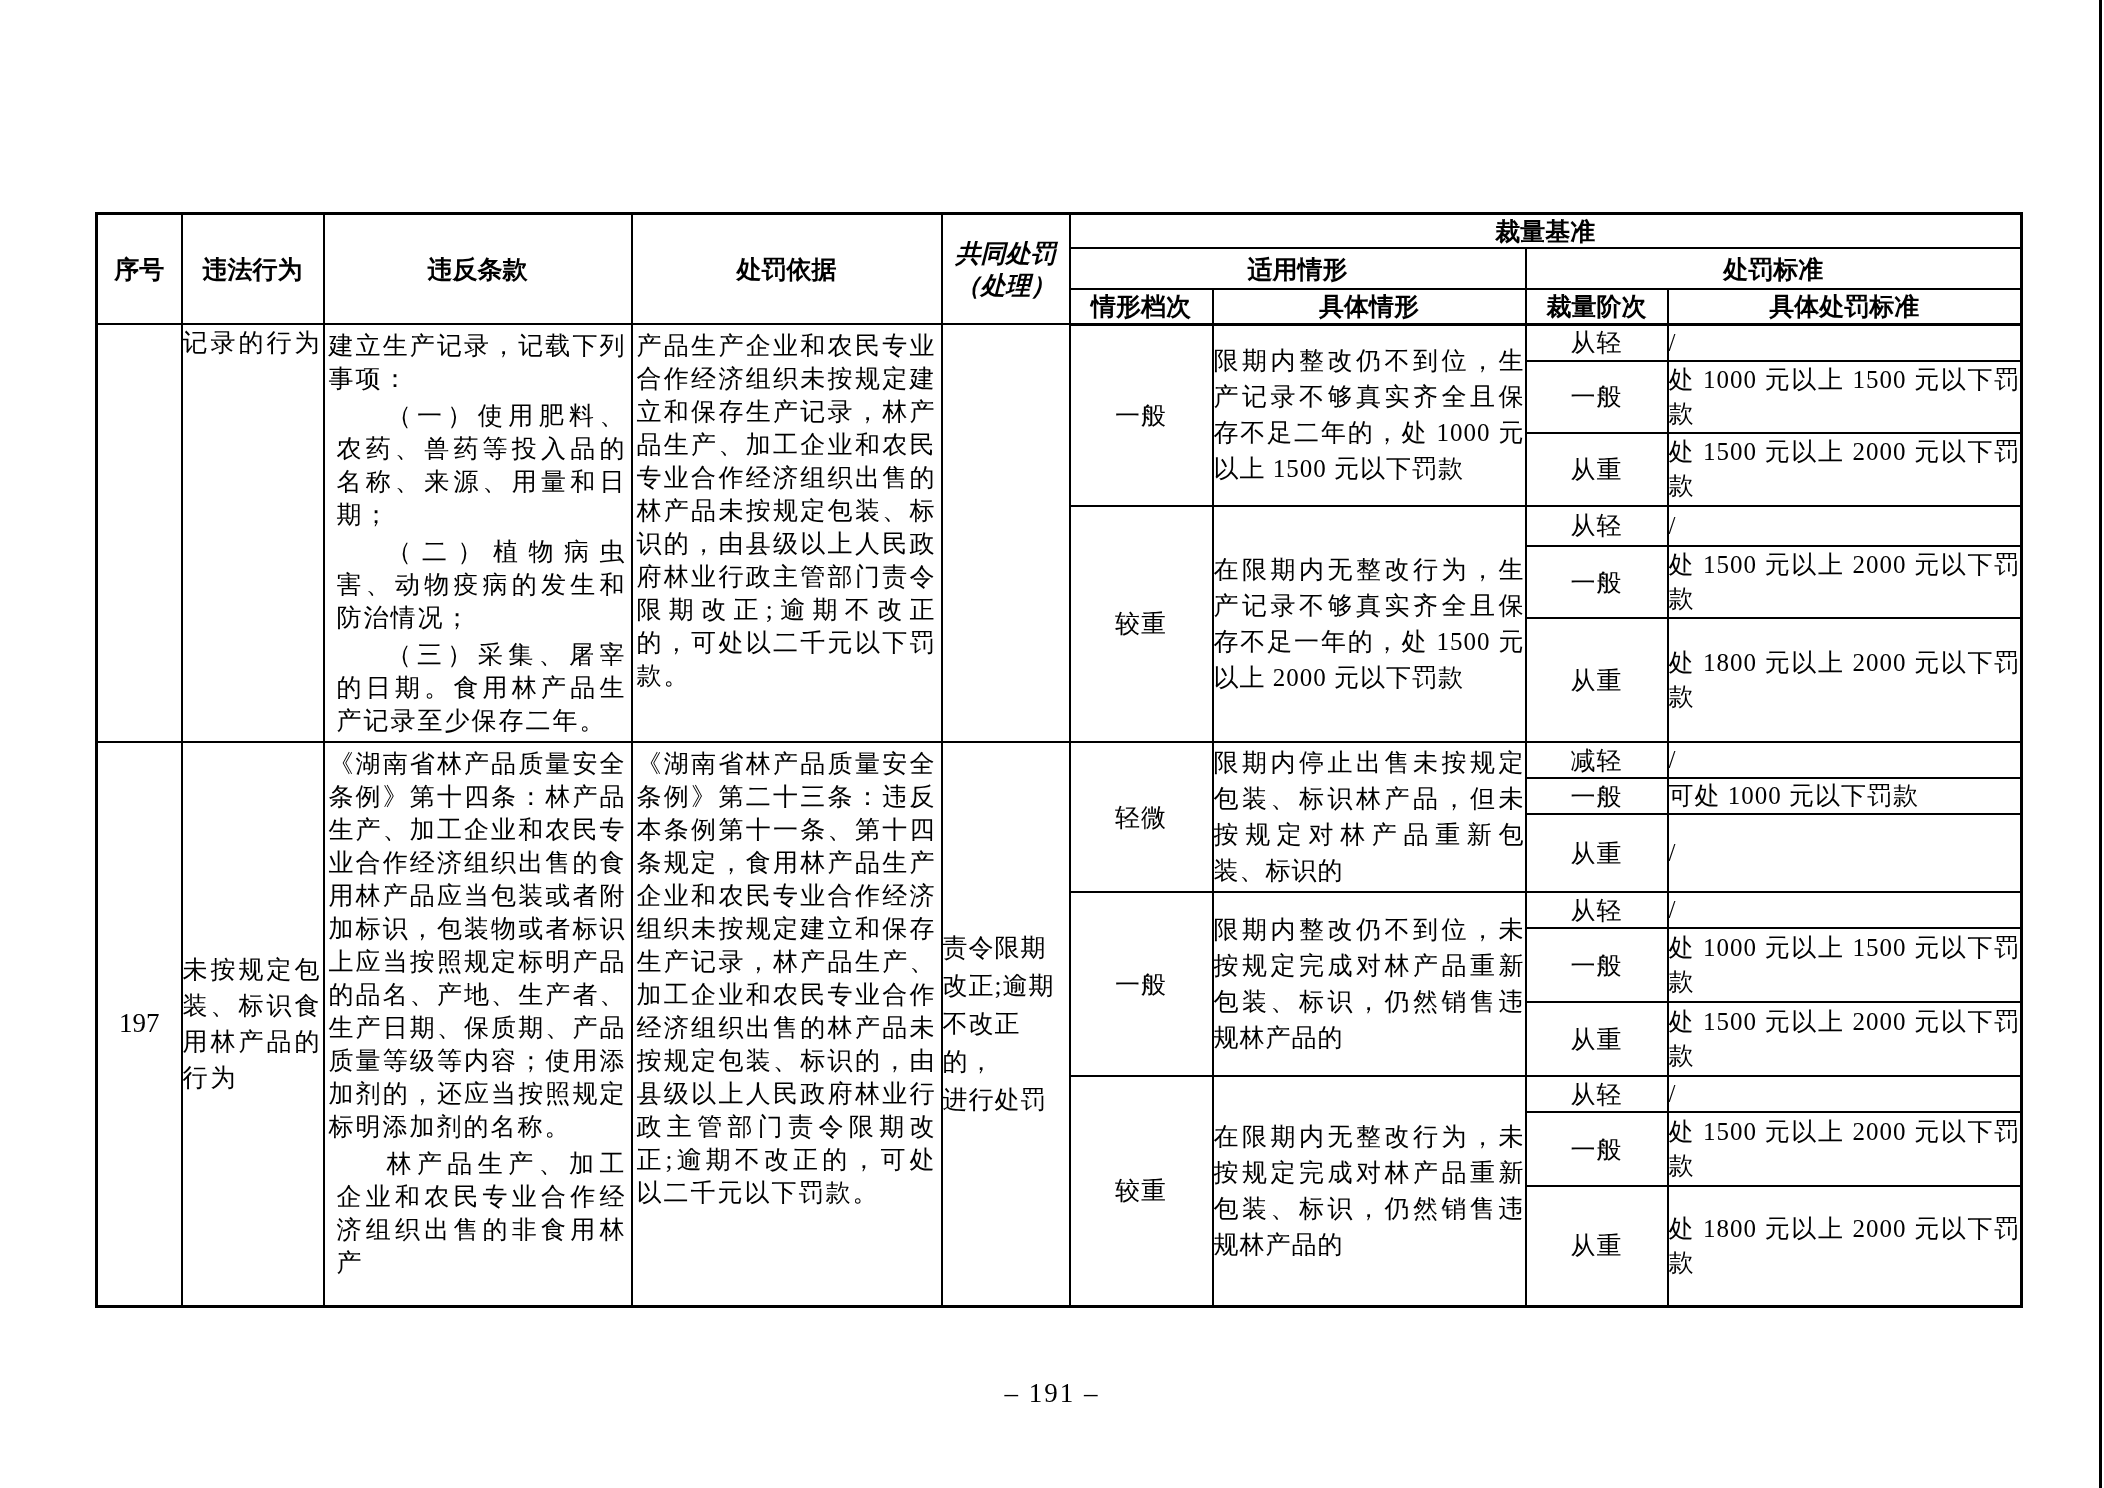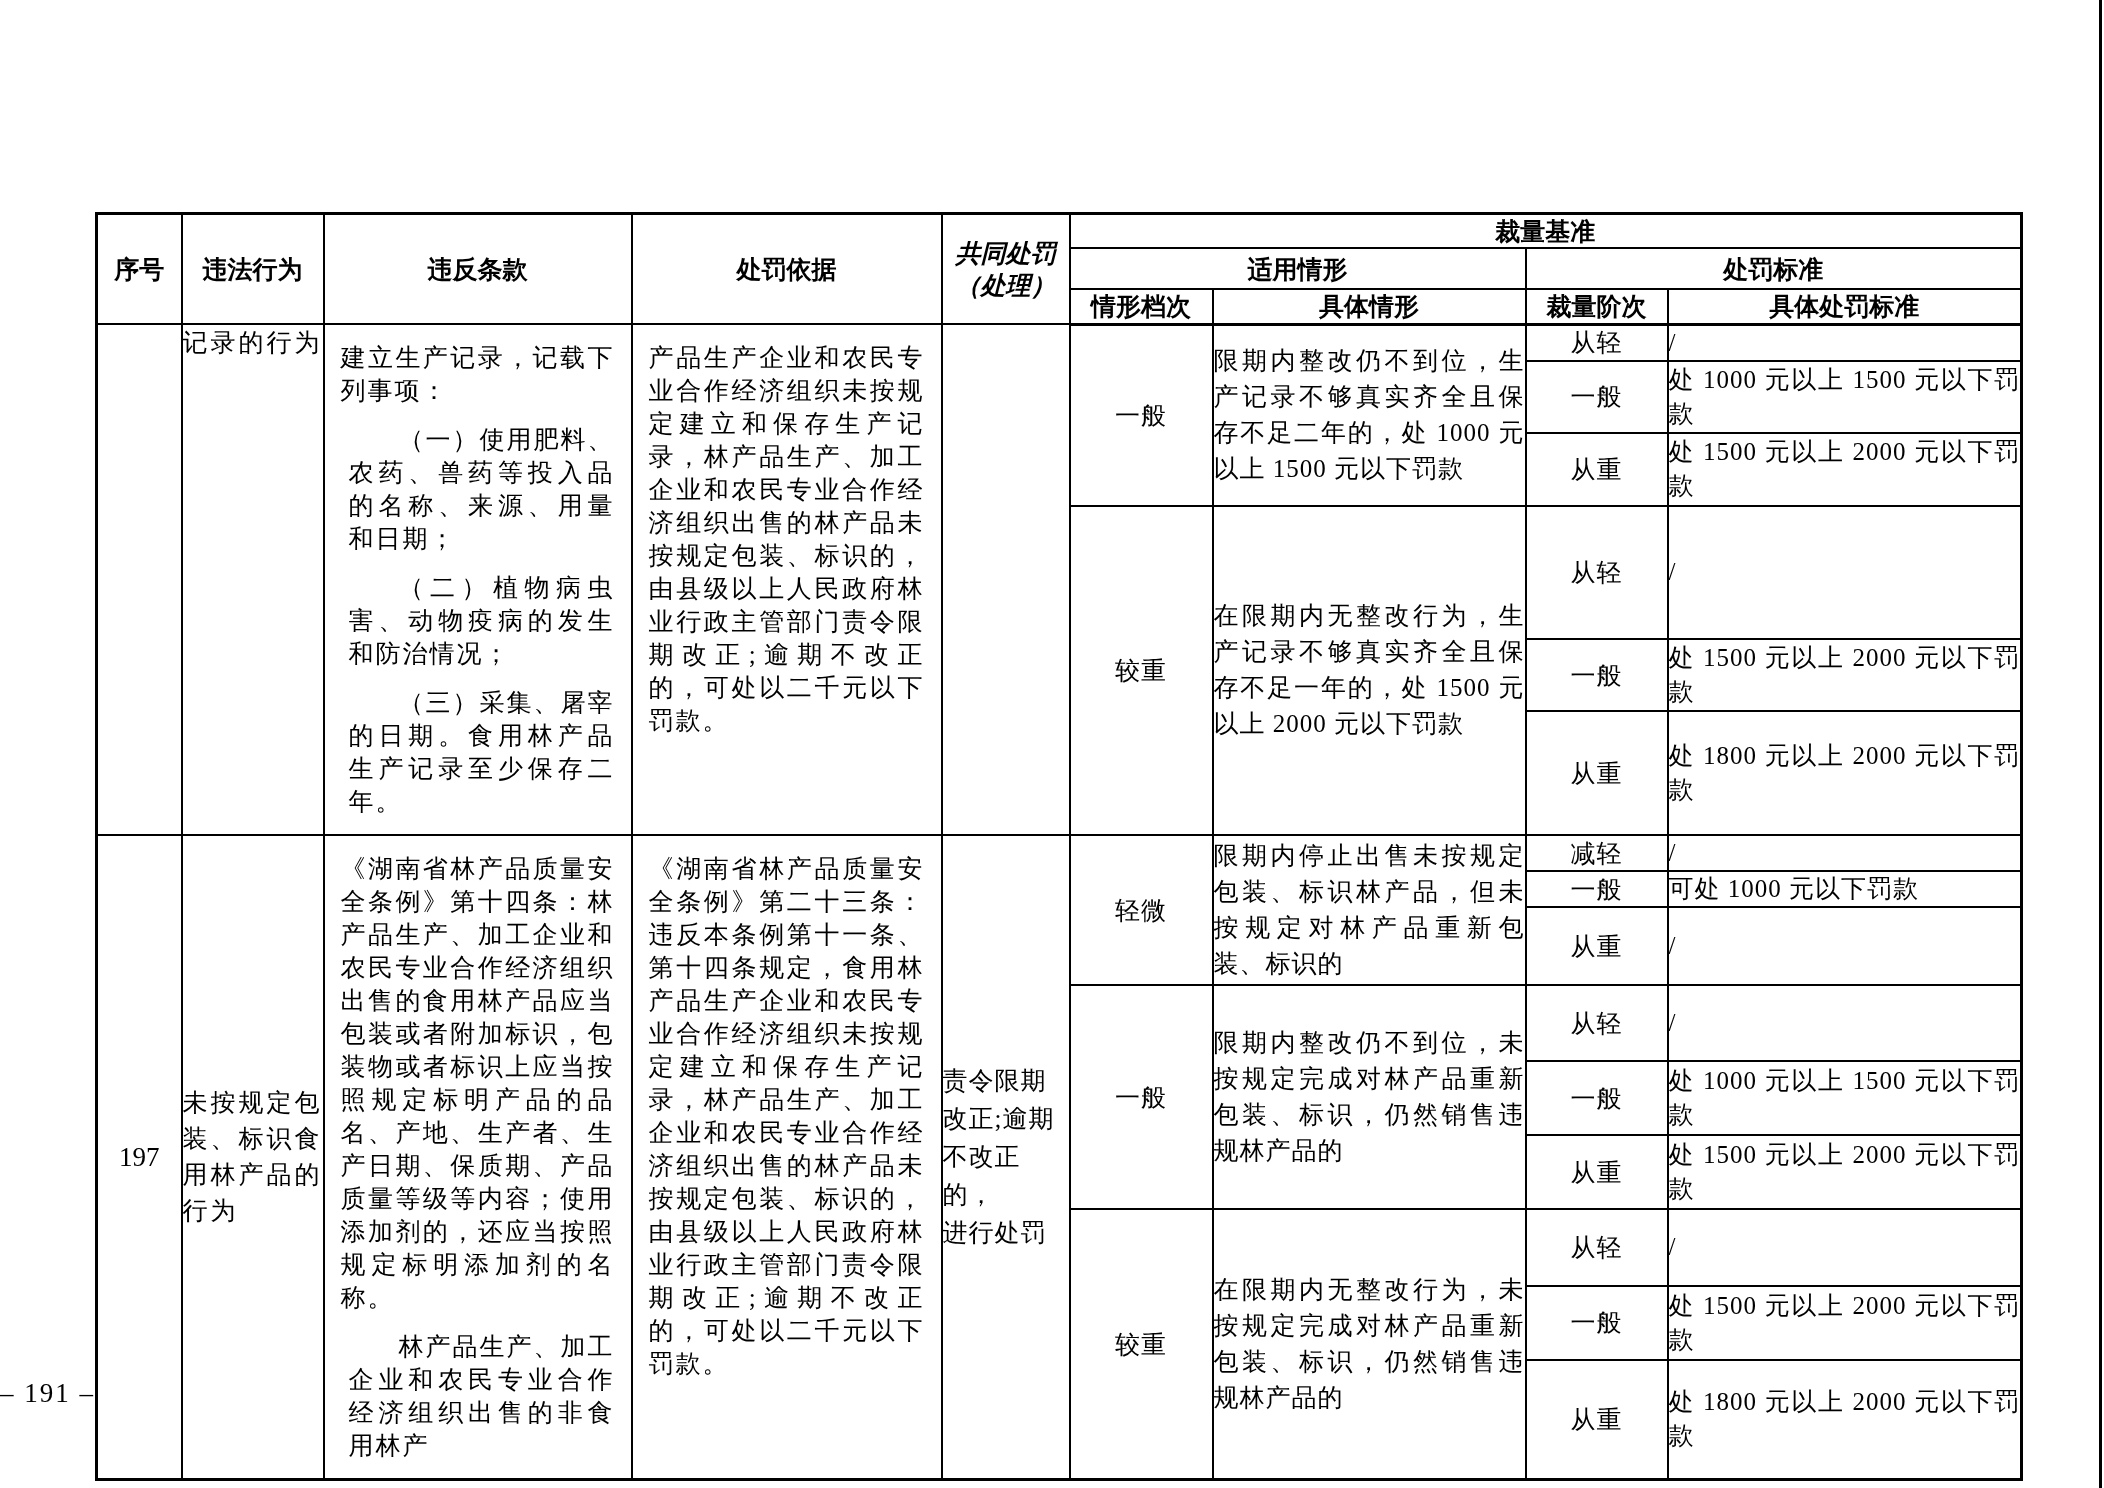--- a/index.html
+++ b/index.html
@@ -26,21 +26,21 @@
   }
   tr.hdr-last th{border-bottom:3px solid #000;margin-top:32px;}
   .pre{white-space:pre-line;font-style:italic;}
 
   
   .txt{
     font-size:25px;line-height:33px;letter-spacing:2px;
     text-align:justify;text-justify:inter-ideograph;
     vertical-align:top;padding:7px 10px 4px 12px;
   }
-  .txt p{margin:16px;text-align:justify;}
+  .txt p{margin:4px;text-align:justify;}
   .txt p.indent{text-indent:2em;padding-left:8px;}
 
   .behavior-top{
     font-size:25px;line-height:36px;letter-spacing:3px;
     vertical-align:top;text-align:justify;padding:10px 8px 4px 14px;
   }
   .behavior-mid{
     font-size:25px;line-height:36px;letter-spacing:3px;
     vertical-align:middle;text-align:justify;padding:4px 8px 4px 14px;
   }
@@ -57,21 +57,21 @@
     text-align:justify;text-justify:inter-ideograph;
     vertical-align:middle;padding:2px 12px;
   }
   .standard{
     font-size:25px;line-height:34px;letter-spacing:1px;
     text-align:justify;text-justify:inter-ideograph;
     vertical-align:middle;padding:2px 10px 2px 12px;
   }
   .page-number{
     position:absolute;top:1378px;left:0;width:100%;
-    text-align:left;font-size:27px;letter-spacing:2px;
+    text-align:center;font-size:27px;letter-spacing:2px;
   }
 </style>
 </head>
 <body>
 
 <div class="sheet">
 
   <table class="rule">
     <colgroup>
       <col style="width:85px">

